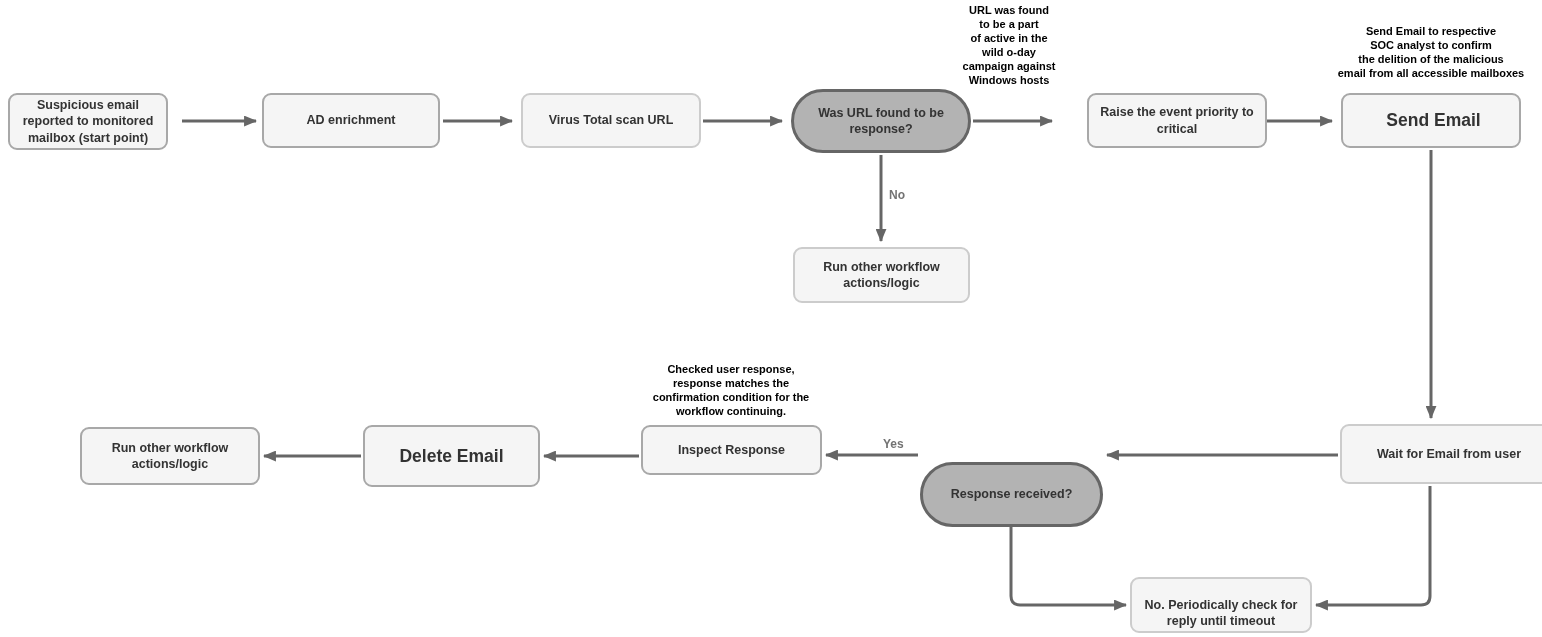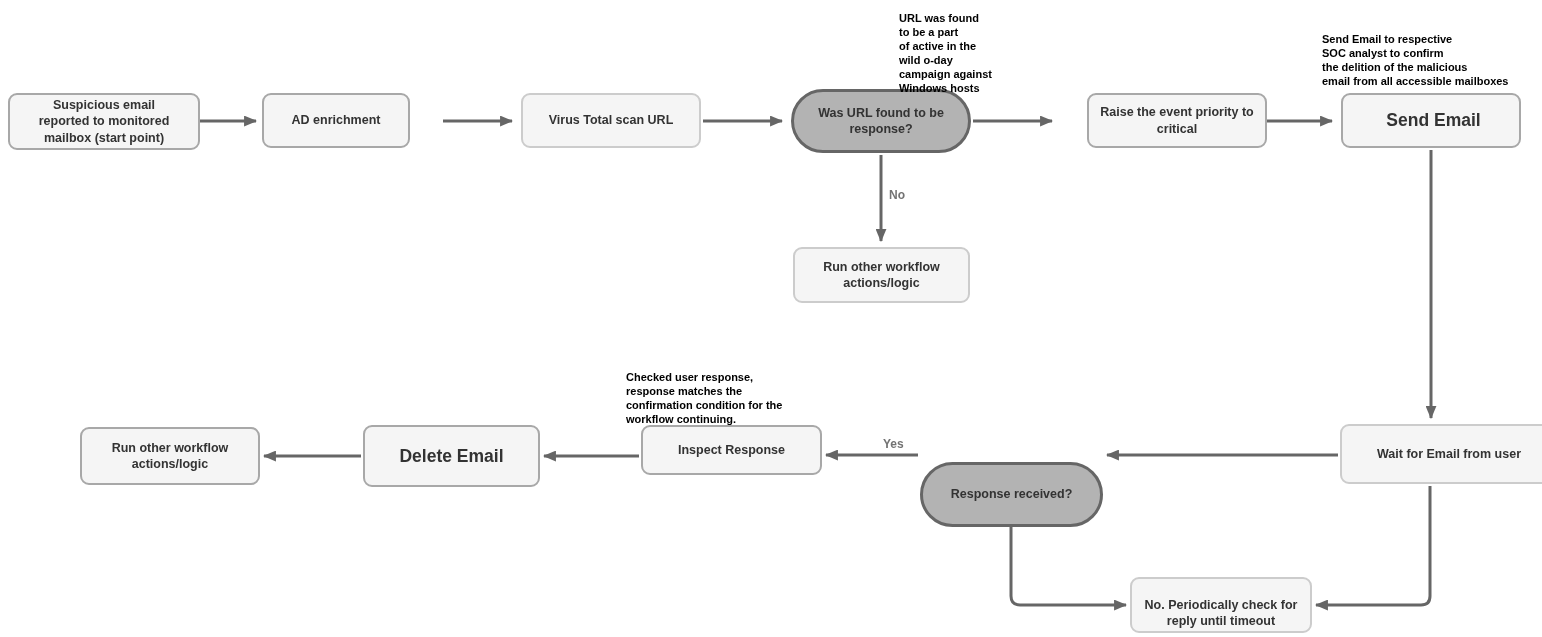--- a/index.html
+++ b/index.html
@@ -40,27 +40,26 @@
   .node .label{white-space:pre-line;}
   .node.light{border-color:var(--process-border-light);}
   .node.decision{
     background:var(--decision-fill);
     border:3px solid var(--decision-border);
     border-radius:34px;
   }
   .node.big{font-size:17.5px;}
   .annotation{
     position:absolute;
-    text-align:left;
+    text-align:center;
     font-size:11px;
     font-weight:bold;
     color:#000000;
     line-height:14px;
     white-space:pre-line;
-    margin-top:8px;
   }
   .edge-label{
     position:absolute;
     font-size:12px;
     font-weight:bold;
     color:#737373;
   }
 </style>
 </head>
 <body>
@@ -83,27 +82,27 @@
       <path d="M1431,150 V418" marker-end="url(#arrow)"></path>
       <path d="M1338,455 H1107" marker-end="url(#arrow)"></path>
       <path d="M918,455 H826" marker-end="url(#arrow)"></path>
       <path d="M639,456 H544" marker-end="url(#arrow)"></path>
       <path d="M361,456 H264" marker-end="url(#arrow)"></path>
       <path d="M1011,490 V596 Q1011,605 1020,605 H1126" marker-end="url(#arrow)"></path>
       <path d="M1430,486 V596 Q1430,605 1421,605 H1316" marker-end="url(#arrow)"></path>
     </g>
   </svg>
 
-  <div class="node" style="left:8px;top:93px;width:192px;height:57px;">
+  <div class="node" style="left:8px;top:93px;width:160px;height:57px;">
     <span class="label">Suspicious email
 reported to monitored
 mailbox (start point)</span>
   </div>
 
-  <div class="node" style="left:262px;top:93px;width:148px;height:55px;justify-content:center;">
+  <div class="node" style="left:262px;top:93px;width:178px;height:55px;justify-content:center;">
     <span class="label">AD enrichment</span>
   </div>
 
   <div class="node light" style="left:521px;top:93px;width:180px;height:55px;">
     <span class="label">Virus Total scan URL</span>
   </div>
 
   <div class="node decision" style="left:791px;top:89px;width:180px;height:64px;">
     <span class="label">Was URL found to be
 response?</span>

